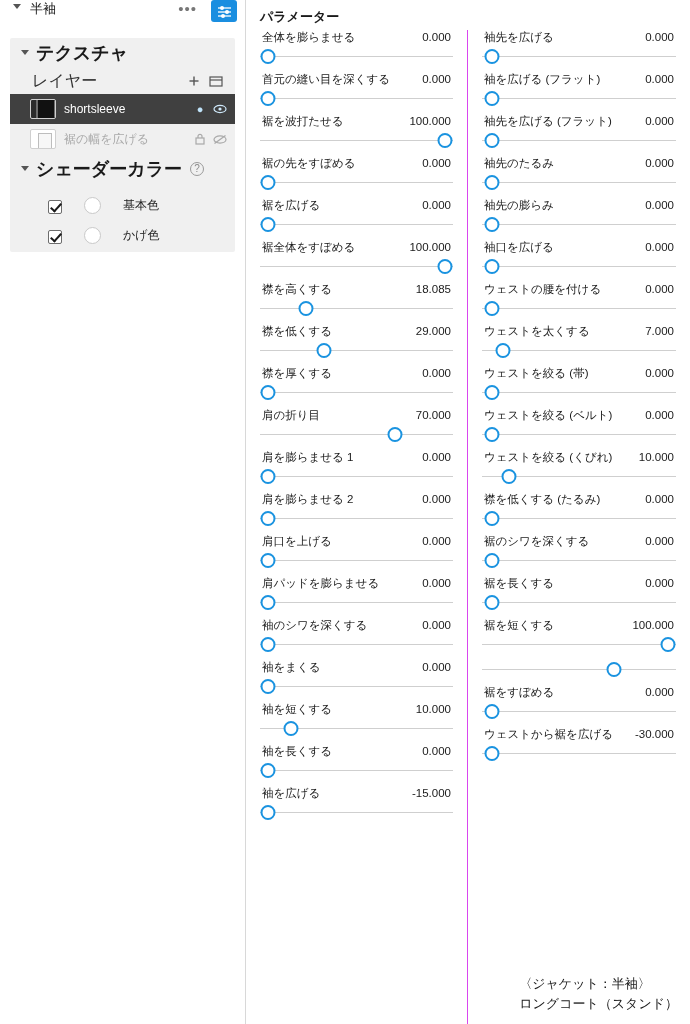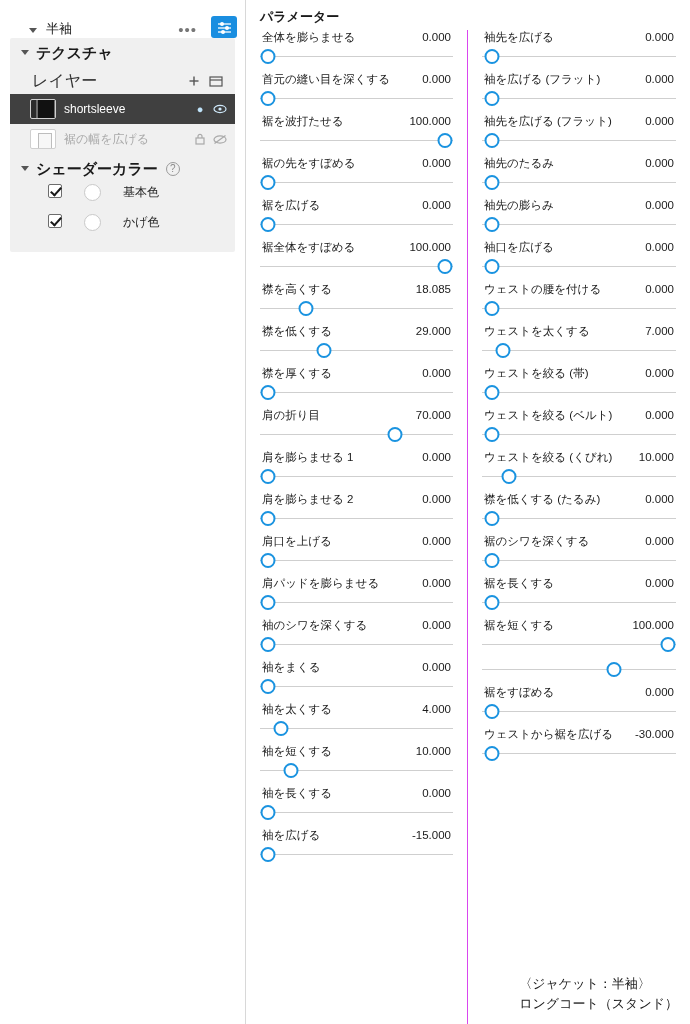--- a/index.html
+++ b/index.html
@@ -21,23 +21,23 @@
   .left {
     width: 246px;
     flex: 0 0 246px;
     background: #ffffff;
     border-right: 1px solid #d8d8d8;
     padding: 0;
     position: relative;
   }
   .left-header {
     display: flex;
-    align-items: flex-end;
+    align-items: flex-start;
     height: 38px;
-    padding: 0 8px 0 26px;
+    padding: 0 8px 0 10px;
     gap: 6px;
   }
   .chev {
     width: 14px; height: 14px;
     display: inline-block;
     position: relative;
     flex: 0 0 14px;
   }
   .chev::before {
     content: "";
@@ -76,21 +76,21 @@
     padding: 0 0 8px 0;
   }
   .section-row {
     display: flex;
     align-items: center;
     height: 30px;
     padding: 0 8px 0 8px;
     gap: 4px;
   }
   .section-title {
-    font-size: 15px;
+    font-size: 18px;
     color: #1a1a1a;
     font-weight: bold;
   }
   .sub-row {
     display: flex;
     align-items: center;
     height: 26px;
     padding: 0 10px 0 22px;
     gap: 4px;
   }
@@ -157,21 +157,21 @@
     width: 14px; height: 14px;
     display:flex; align-items:center; justify-content:center;
     font-size: 11px;
     color: #7f7f7f;
     cursor: pointer;
   }
   .layer-row.selected .layer-icons .ic { color: #bfe3fa; }
 
   .color-row {
     display: flex;
-    align-items: flex-start;
+    align-items: flex-end;
     height: 30px;
     padding: 0 10px 0 38px;
     gap: 22px;
   }
   .cbx {
     width: 14px; height: 14px;
     border: 1px solid #6c6c6c;
     background: #fff;
     border-radius: 2px;
     position: relative;
@@ -554,30 +554,20 @@
               <span class="name">袖をまくる</span>
               <span class="val">0.000</span>
             </div>
             <div class="track">
               <div class="line"></div>
               <div class="knob" style="left: 4%;"></div>
             </div>
           </div>
           <div class="slider">
             <div class="row">
-              <span class="name">袖を太くする</span>
-              <span class="val">4.000</span>
-            </div>
-            <div class="track">
-              <div class="line"></div>
-              <div class="knob" style="left: 11%;"></div>
-            </div>
-          </div>
-          <div class="slider">
-            <div class="row">
               <span class="name">袖を短くする</span>
               <span class="val">10.000</span>
             </div>
             <div class="track">
               <div class="line"></div>
               <div class="knob" style="left: 16%;"></div>
             </div>
           </div>
           <div class="slider">
             <div class="row">

